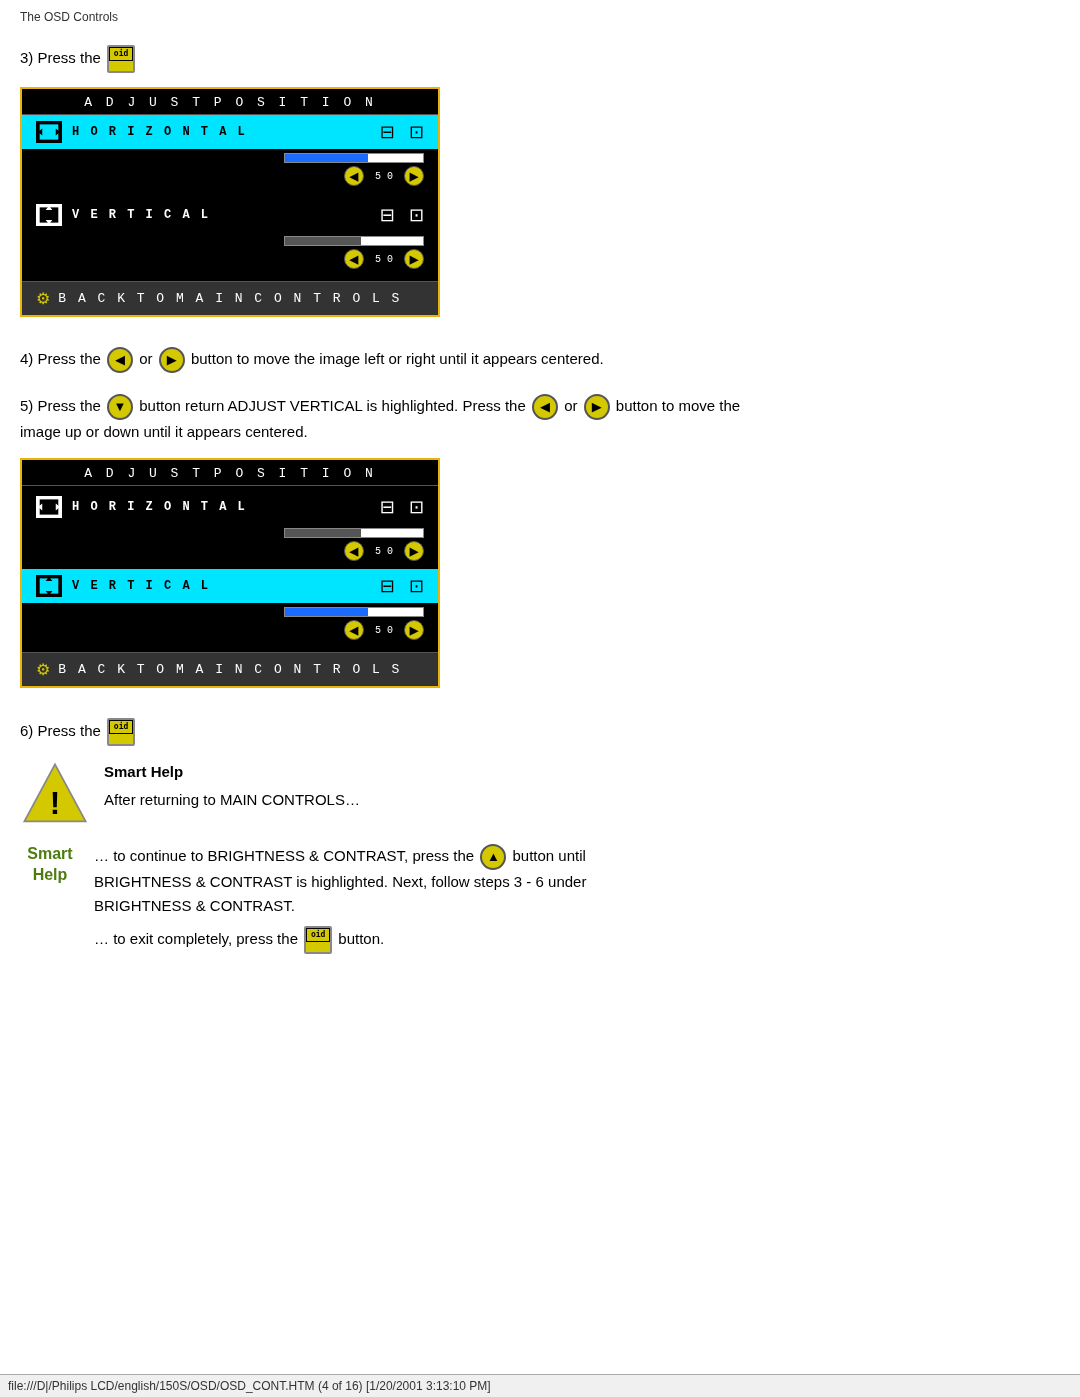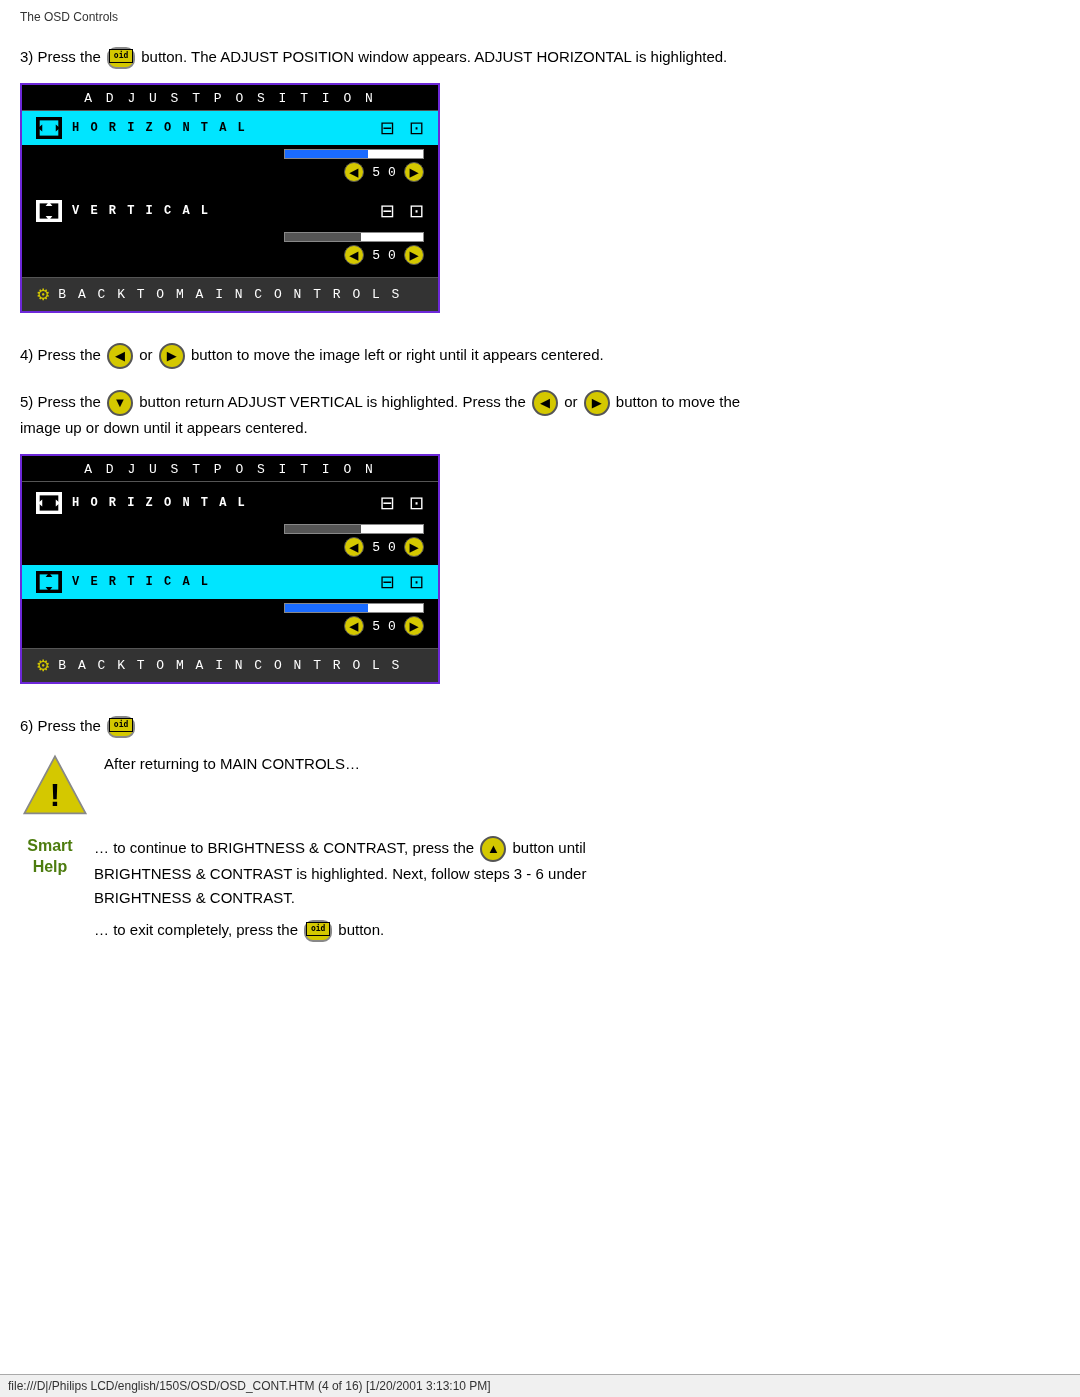--- a/index.html
+++ b/index.html
@@ -23,23 +23,23 @@
       margin: 21px 0 14px 0;
       line-height: 1.6;
       font-size: 15px;
     }
 
     
     .osd-btn {
       display: inline-block;
       background: #d4c800;
       border: 2px solid #888;
-      border-radius: 9px;
+      border-radius: 2px;
       width: 28px;
-      height: 22px;
+      height: 28px;
       vertical-align: middle;
       text-align: center;
       line-height: 20px;
       font-size: 10px;
       font-weight: bold;
       color: #000;
       position: relative;
       margin: 0 2px;
     }
 
@@ -54,21 +54,21 @@
       width: 26px;
       height: 26px;
       vertical-align: middle;
       font-size: 13px;
       color: #000;
       margin: 0 2px;
     }
 
     
     .adjust-panel {
-      border: 2px solid #6d28d9;
+      border: 2px solid #eab308;
       background: #000;
       width: 420px;
       margin: 14px 0 30px 0;
       padding-bottom: 0;
     }
 
     .adjust-panel-title {
       background: #000;
       color: #fff;
       font-family: 'Courier New', monospace;
@@ -97,21 +97,21 @@
       width: 20px;
       height: 20px;
       font-size: 11px;
       color: #000;
       font-weight: bold;
     }
 
     .slider-value {
       color: #fff;
       font-family: 'Courier New', monospace;
-      font-size: 13px;
+      font-size: 10px;
       min-width: 28px;
       text-align: center;
     }
 
     .back-row {
       background: #333;
       display: flex;
       align-items: center;
       gap: 8px;
       padding: 7px 14px;
@@ -190,21 +190,20 @@
 <div class="page-title-bar">
   <span>The OSD Controls</span>
 </div>
 
 <p class="step-para">
   <span>3) Press the</span>
   
   <span class="osd-btn" title="OSD button">
     <span style="font-size:8px;font-weight:bold;font-family:monospace;display:block;line-height:10px;color:#000;border:1px solid #000;padding:1px 2px;background:#d4c800;">oid</span>
   </span>
-  <span>button. The ADJUST POSITION window appears. ADJUST HORIZONTAL is highlighted.</span>
 </p>
 
 <div class="adjust-panel">
   <div class="adjust-panel-title">A D J U S T   P O S I T I O N</div>
 
   <div style="padding:0;">
     <div style="background:#00e5ff; padding:6px 14px; display:flex; align-items:center; gap:10px;">
 
       <span style="display:inline-flex;align-items:center;justify-content:center;width:26px;height:22px;border:2px solid #000;position:relative;">
         <svg width="26" height="22" viewBox="0 0 26 22">
@@ -363,20 +362,21 @@
   </span>
 </p>
 
 <div class="smart-help-section">
 
   <svg class="smart-help-triangle" viewBox="0 0 80 80" width="70" height="70">
     <polygon points="40,5 75,70 5,70" fill="#d4c800" stroke="#888" stroke-width="2"></polygon>
     <text x="40" y="62" text-anchor="middle" font-size="36" font-weight="bold" fill="#000">!</text>
   </svg>
   <div class="smart-help-text-block">
+    <div style="font-weight:bold; margin-bottom:4px;">Smart Help</div>
     <div>After returning to MAIN CONTROLS…</div>
   </div>
 </div>
 
 <div class="smart-help-main">
   <div class="smart-help-label">
     <span style="color:#4d7c0f; font-weight:bold; font-size:16px;">Smart<br>Help</span>
   </div>
   <div class="smart-help-content">
     <p style="margin-bottom:8px;">

